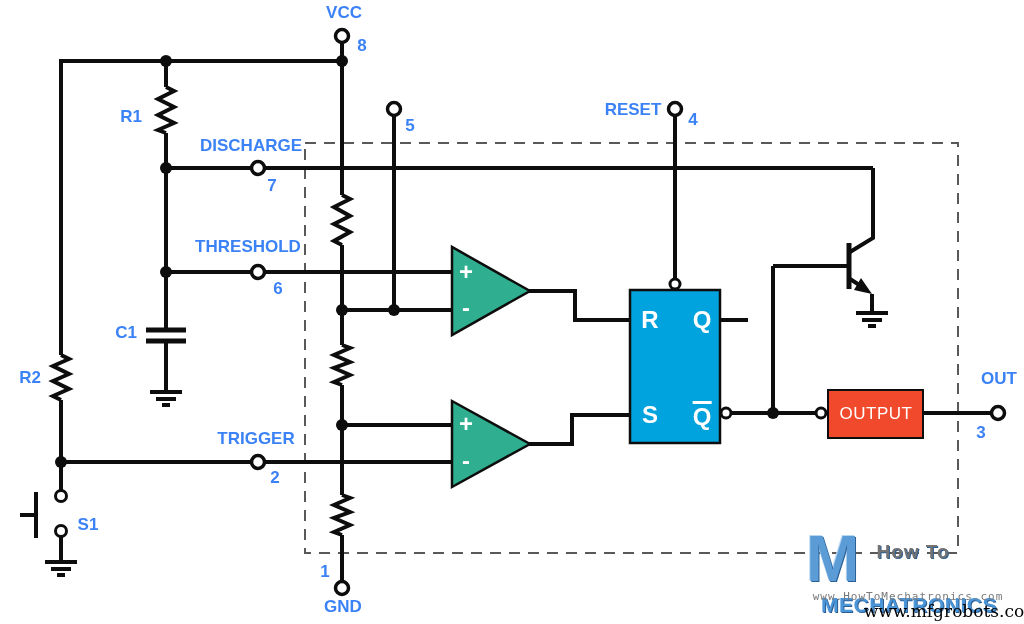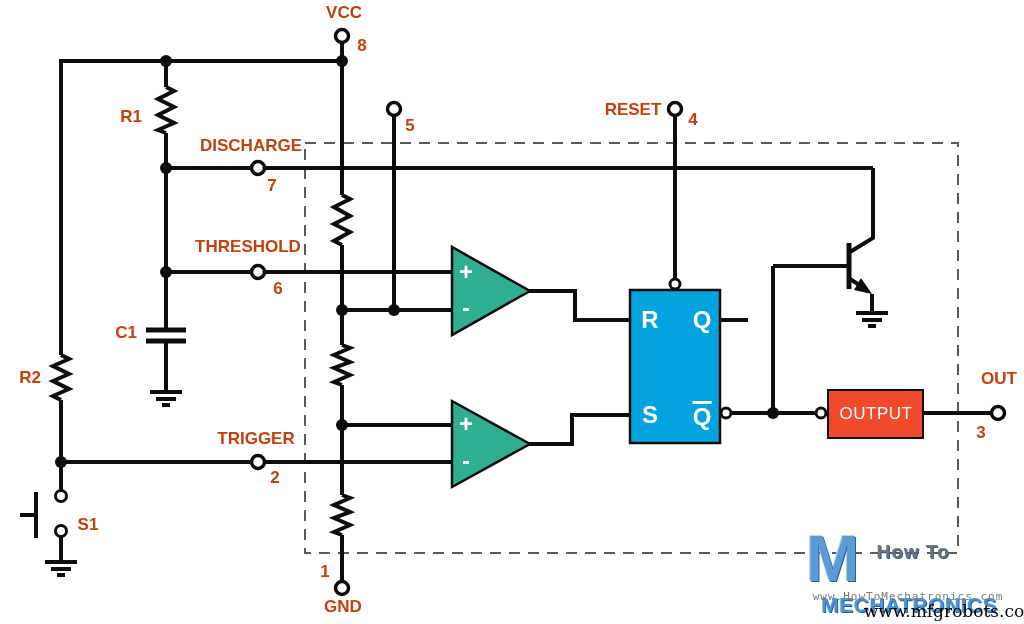--- a/index.html
+++ b/index.html
@@ -1,19 +1,19 @@
 <!DOCTYPE html>
 <html><head>
 <meta charset="utf-8">
 <style>
   html,body{margin:0;padding:0;background:#fff;}
   .stage{position:relative;width:1024px;height:624px;background:#fff;overflow:hidden;
          font-family:"Liberation Sans",sans-serif;}
   svg.canvas{position:absolute;left:0;top:0;}
-  .lbl{position:absolute;transform:translate(-50%,-50%);white-space:nowrap;color:#c2410c;
+  .lbl{position:absolute;transform:translate(-50%,-50%);white-space:nowrap;color:#3b82f6;
        font-family:"Liberation Sans",sans-serif;}
   .pin-name{font-size:17px;font-weight:600;}
   .pin-num{font-size:17px;font-weight:600;}
   .comp-name{font-size:17px;font-weight:700;}
   .ff-label{font-size:24px;font-weight:700;color:#fff;}
   .ffbar{display:inline-block;border-top:3px solid #fff;line-height:1.05;}
   .sign{font-size:24px;font-weight:700;color:#fff;}
   .output-label{font-size:17px;font-weight:400;color:#fff;letter-spacing:.5px;}
   .logo-m{position:absolute;left:806px;top:527px;font-size:64px;font-weight:800;
           color:#5b9bd6;text-shadow:1px 1px 0 #2a5f94,-1px -1px 0 #b9d7f2;line-height:1;}

